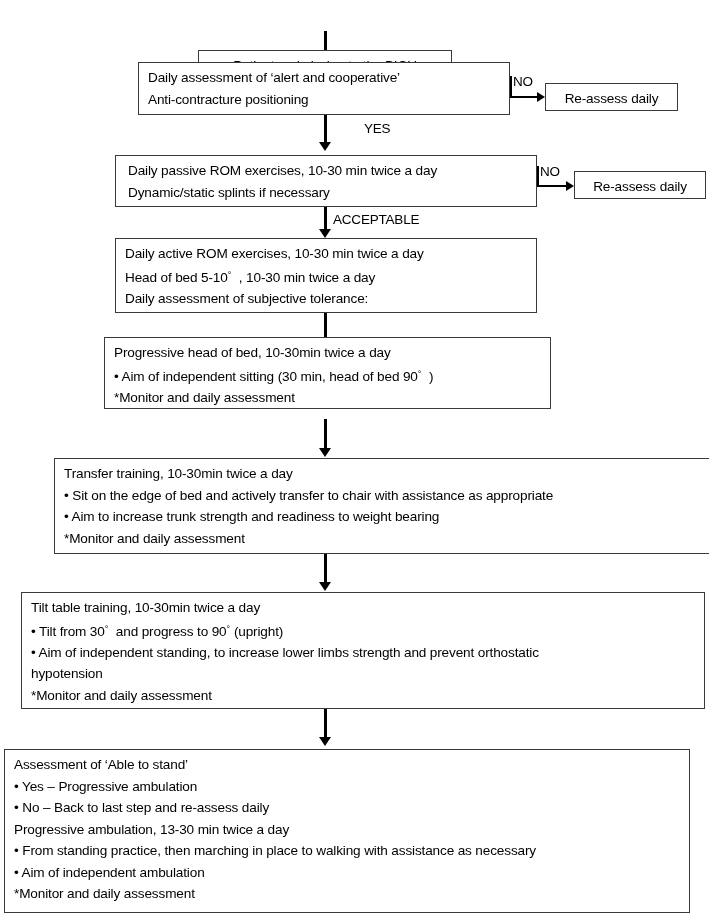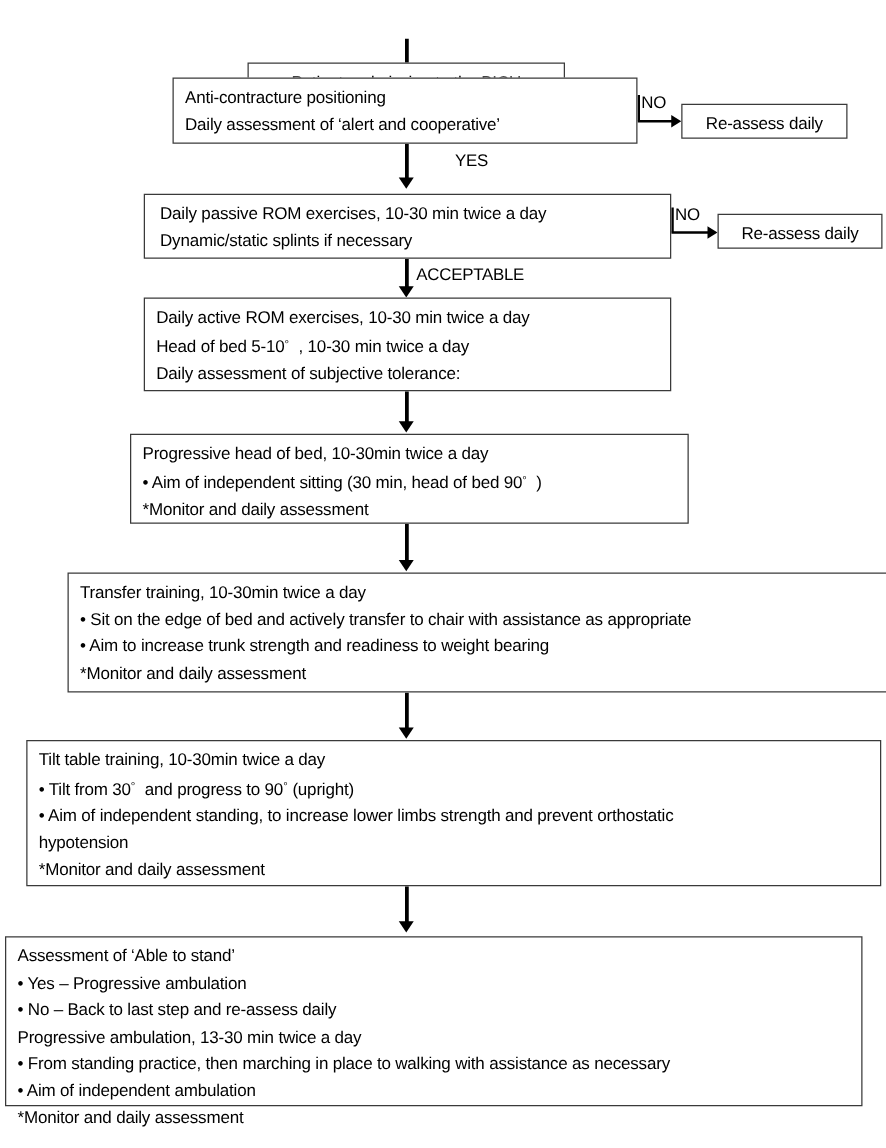--- a/index.html
+++ b/index.html
@@ -86,22 +86,22 @@
 <div id="flow">
 
   <div class="node center" style="left:198px; top:2px; width:254px; height:29px;margin-top:48px;">
     <span class="ln">Patients admission to the BICU</span>
   </div>
 
   <div class="vline" style="left:324px; top:31px; height:23px;"></div>
   <div class="arrow-down" style="left:319px; top:51px;"></div>
 
   <div class="node" style="left:138px; top:62px; width:372px; height:53px;">
+    <span class="ln">Daily assessment of ‘alert and cooperative’</span>
     <span class="ln">Anti-contracture positioning</span>
-    <span class="ln">Daily assessment of ‘alert and cooperative’</span>
   </div>
 
   <div class="vline" style="left:510px; top:76px; height:21px; width:2px;"></div>
   <div class="hline" style="left:510px; top:96px; width:31px;"></div>
   <div class="arrow-right" style="left:537px; top:92px;"></div>
   <div class="edge-label" style="left:513px; top:74px;">NO</div>
 
   <div class="node center" style="left:545px; top:83px; width:133px; height:28px;">
     <span class="ln">Re-assess daily</span>
   </div>
@@ -130,21 +130,21 @@
 
   <div class="node" style="left:115px; top:238px; width:422px; height:75px;">
     <span class="ln">Daily active ROM exercises, 10-30 min twice a day</span>
     <span class="ln">Head of bed 5-10<span class="deg">°</span><span class="deg-sp">&nbsp;&nbsp;</span>, 10-30 min twice a day</span>
     <span class="ln">Daily assessment of subjective tolerance:</span>
   </div>
 
   <div class="vline" style="left:324px; top:313px; height:26px;"></div>
   <div class="arrow-down" style="left:319px; top:337px;"></div>
 
-  <div class="node" style="left:104px; top:347px; width:447px; height:72px;">
+  <div class="node" style="left:104px; top:337px; width:447px; height:72px;">
     <span class="ln">Progressive head of bed, 10-30min twice a day</span>
     <span class="ln">• Aim of independent sitting (30 min, head of bed 90<span class="deg">°</span><span class="deg-sp">&nbsp;&nbsp;</span>)</span>
     <span class="ln">*Monitor and daily assessment</span>
   </div>
 
   <div class="vline" style="left:324px; top:419px; height:31px;"></div>
   <div class="arrow-down" style="left:319px; top:448px;"></div>
 
   <div class="node" style="left:8px; top:458px; width:669px; height:96px;margin-left:46px;">
     <span class="ln">Transfer training, 10-30min twice a day</span>
@@ -160,21 +160,21 @@
     <span class="ln">Tilt table training, 10-30min twice a day</span>
     <span class="ln">• Tilt from 30<span class="deg">°</span><span class="deg-sp">&nbsp;&nbsp;</span>and progress to 90<span class="deg">°</span><span class="deg-sp">&nbsp;</span>(upright)</span>
     <span class="ln">• Aim of independent standing, to increase lower limbs strength and prevent orthostatic</span>
     <span class="ln">hypotension</span>
     <span class="ln">*Monitor and daily assessment</span>
   </div>
 
   <div class="vline" style="left:324px; top:709px; height:31px;"></div>
   <div class="arrow-down" style="left:319px; top:737px;"></div>
 
-  <div class="node" style="left:4px; top:749px; width:686px; height:136px;">
+  <div class="node" style="left:4px; top:749px; width:686px; height:164px;">
     <span class="ln">Assessment of ‘Able to stand’</span>
     <span class="ln">• Yes – Progressive ambulation</span>
     <span class="ln">• No – Back to last step and re-assess daily</span>
     <span class="ln">Progressive ambulation, 13-30 min twice a day</span>
     <span class="ln">• From standing practice, then marching in place to walking with assistance as necessary</span>
     <span class="ln">• Aim of independent ambulation</span>
     <span class="ln">*Monitor and daily assessment</span>
   </div>
 
 </div>

